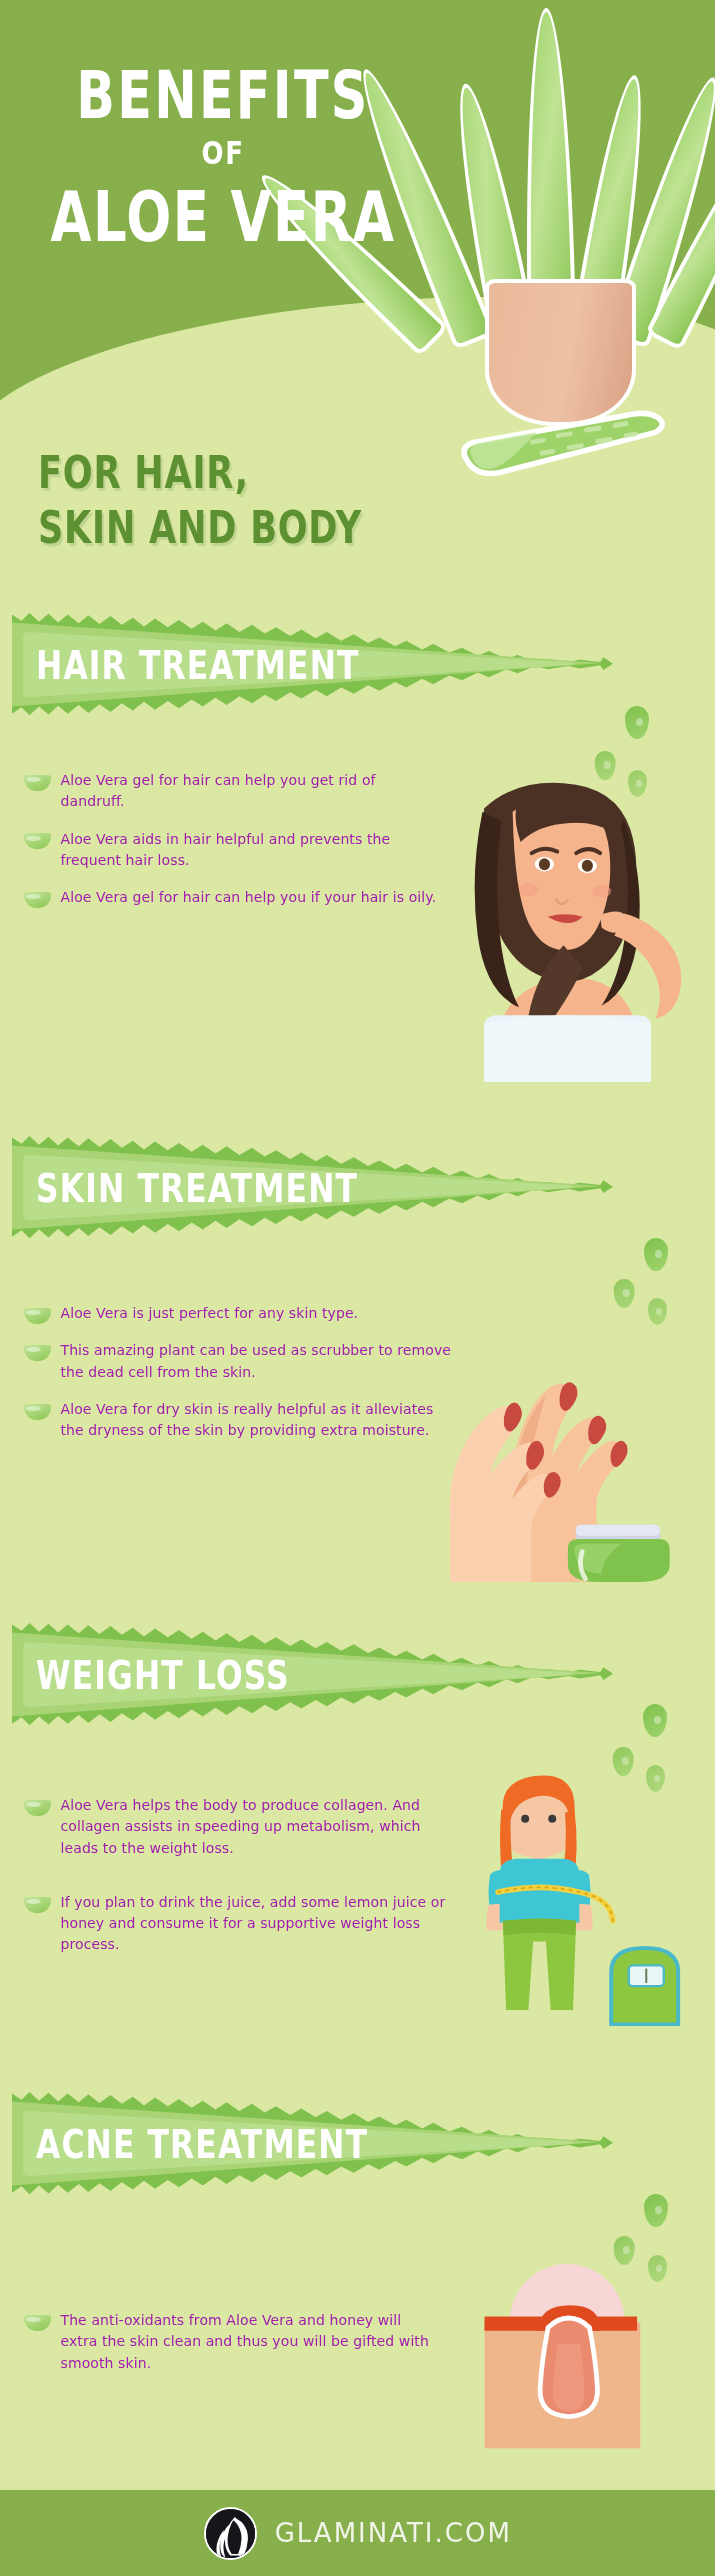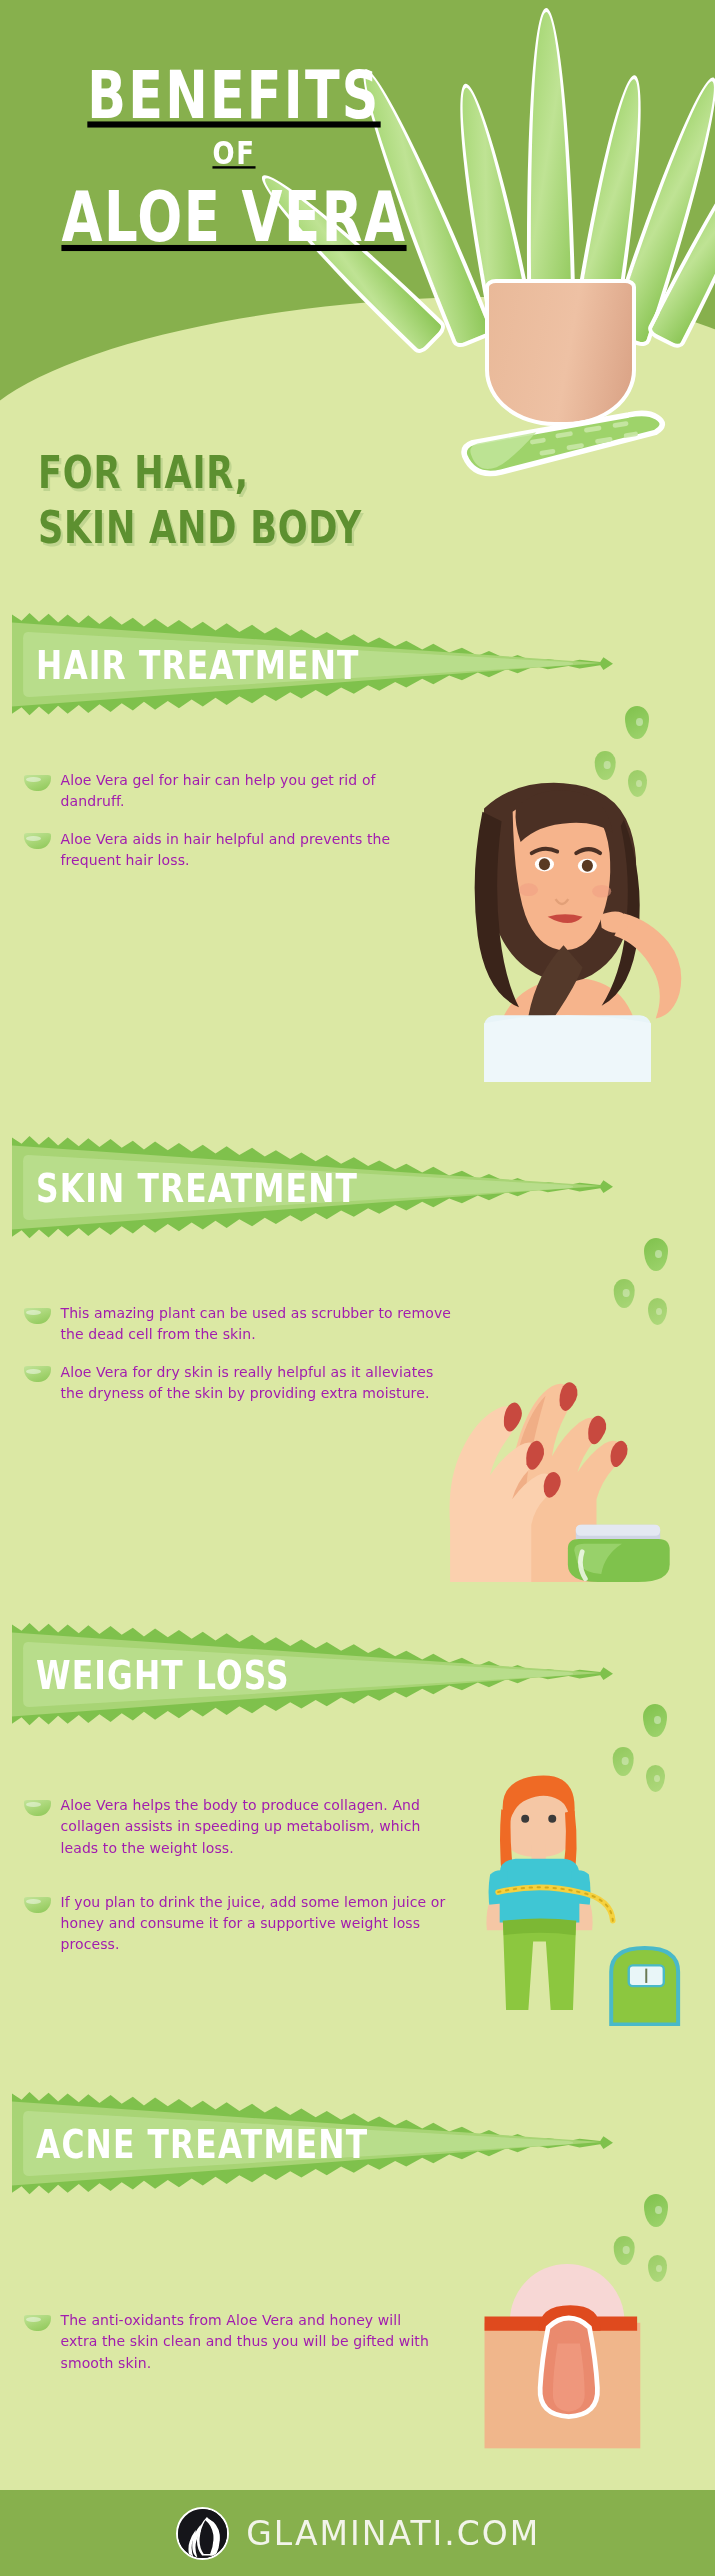--- a/index.html
+++ b/index.html
@@ -18,21 +18,21 @@
   .header {
     position:absolute; left:0; top:0; width:716px; height:414px;
     background:#87b04d; overflow:hidden;
   }
   .header-curve {
     position:absolute; left:-32px; top:302px; width:796px; height:334px;
     background:#dbe8a4;
     border-radius:60% 45% 0 0 / 135px 95px 0 0;
     transform:rotate(-3.2deg);
   }
-  .title-block { position:absolute; left:11px; top:0; width:446px; z-index:6;text-decoration:underline; }
+  .title-block { position:absolute; left:0; top:0; width:446px; z-index:6; }
   .title-main {
     font-family:"DejaVu Sans", sans-serif;
     color:#ffffff; font-weight:700;
     font-size:54px; letter-spacing:2.4px;
     text-align:center; line-height:1;
     padding-top:62px;
     transform:scaleY(1.22) scaleX(0.94);
   }
   .title-of {
     color:#ffffff; font-weight:700; font-size:26px;
@@ -126,21 +126,21 @@
   .footer {
     position:absolute; left:0; bottom:0; width:716px; height:86px;
     background:#87b04d; display:flex; align-items:center; justify-content:center;
   }
   .footer-logo {
     width:53px; height:53px; border-radius:50%;
     background:#15151a; border:2.4px solid #ffffff;
     position:relative; margin-right:17.5px; overflow:hidden;
   }
   .footer-text {
-    color:#f2f4ea; font-size:33px; letter-spacing:2px; font-weight:400;
+    color:#f2f4ea; font-size:26px; letter-spacing:2px; font-weight:400;
   }
 
   
   .illus { position:absolute; }
 </style>
 </head>
 <body>
 
 <div class="infographic">
 
@@ -201,20 +201,24 @@
   <div class="drop" style="left:628px;top:770px;width:19px;height:27px;opacity:.7;"></div>
 
   <div class="bullets" style="top:770px;">
     <div class="bullet">
       <span class="bullet-icon"></span>
       <span class="bullet-text">Aloe Vera gel for hair can help you get rid of dandruff.</span>
     </div>
     <div class="bullet">
       <span class="bullet-icon"></span>
       <span class="bullet-text">Aloe Vera aids in hair helpful and prevents the frequent hair loss.</span>
+    </div>
+    <div class="bullet">
+      <span class="bullet-icon"></span>
+      <span class="bullet-text">Aloe Vera gel for hair can help you if your hair is oily.</span>
     </div>
   </div>
 
   <svg class="illus" style="left:436px;top:780px;width:263px;height:302px;" viewBox="0 0 330 380">
     <path d="M164 330 L164 250 Q120 252 96 280 Q72 306 66 380 L264 380 Q258 300 232 272 Q206 246 164 250 Z" fill="#f6b48c"></path>
     <path d="M60 36 Q98 0 160 4 Q226 8 244 62 Q258 104 246 160 Q238 214 206 238 Q176 262 140 250 Q96 236 76 186 Q56 136 60 36 Z" fill="#4b3024"></path>
     <path d="M96 40 Q132 12 170 22 Q212 34 218 92 Q222 140 206 178 Q192 212 164 214 Q134 216 116 180 Q98 142 96 40 Z" fill="#f6b48c"></path>
     <path d="M100 36 Q126 8 172 14 Q214 20 222 66 Q200 52 168 54 Q128 56 106 78 Q98 56 100 36 Z" fill="#4b3024"></path>
     <path d="M58 40 Q42 118 52 196 Q62 268 104 286 Q86 250 80 196 Q72 128 82 52 Z" fill="#3a241a"></path>
     <path d="M236 50 Q262 120 254 194 Q246 264 208 284 Q232 246 238 190 Q246 122 232 58 Z" fill="#3a241a"></path>
@@ -244,20 +248,24 @@
     <div class="banner-label">SKIN TREATMENT</div>
   </div>
 
   <div class="drop" style="left:644px;top:1238px;width:24px;height:33px;"></div>
   <div class="drop" style="left:614px;top:1279px;width:20.7px;height:29px;opacity:.8;"></div>
   <div class="drop" style="left:648px;top:1298px;width:19px;height:27px;opacity:.7;"></div>
 
   <div class="bullets" style="top:1303px;width:430px;">
     <div class="bullet">
       <span class="bullet-icon"></span>
+      <span class="bullet-text">Aloe Vera  is just perfect for any skin type.</span>
+    </div>
+    <div class="bullet">
+      <span class="bullet-icon"></span>
       <span class="bullet-text">This amazing plant can be used as scrubber to remove the dead cell from the skin.</span>
     </div>
     <div class="bullet">
       <span class="bullet-icon"></span>
       <span class="bullet-text">Aloe Vera for dry skin is really helpful as it alleviates the dryness of the skin by providing extra moisture.</span>
     </div>
   </div>
 
   <svg class="illus" style="left:442px;top:1286px;width:274px;height:296px;" viewBox="0 0 344 372">
     <path d="M86 372 L86 290 Q82 232 98 186 Q114 140 138 126 Q152 118 160 130 Q166 142 156 160 Q142 186 138 214 Q152 188 172 172 Q188 160 196 170 Q202 180 190 196 Q176 214 170 234 Q186 210 204 198 Q218 190 224 200 Q230 212 216 228 Q200 246 194 268 L194 372 Z" fill="#f8c39b"></path>

